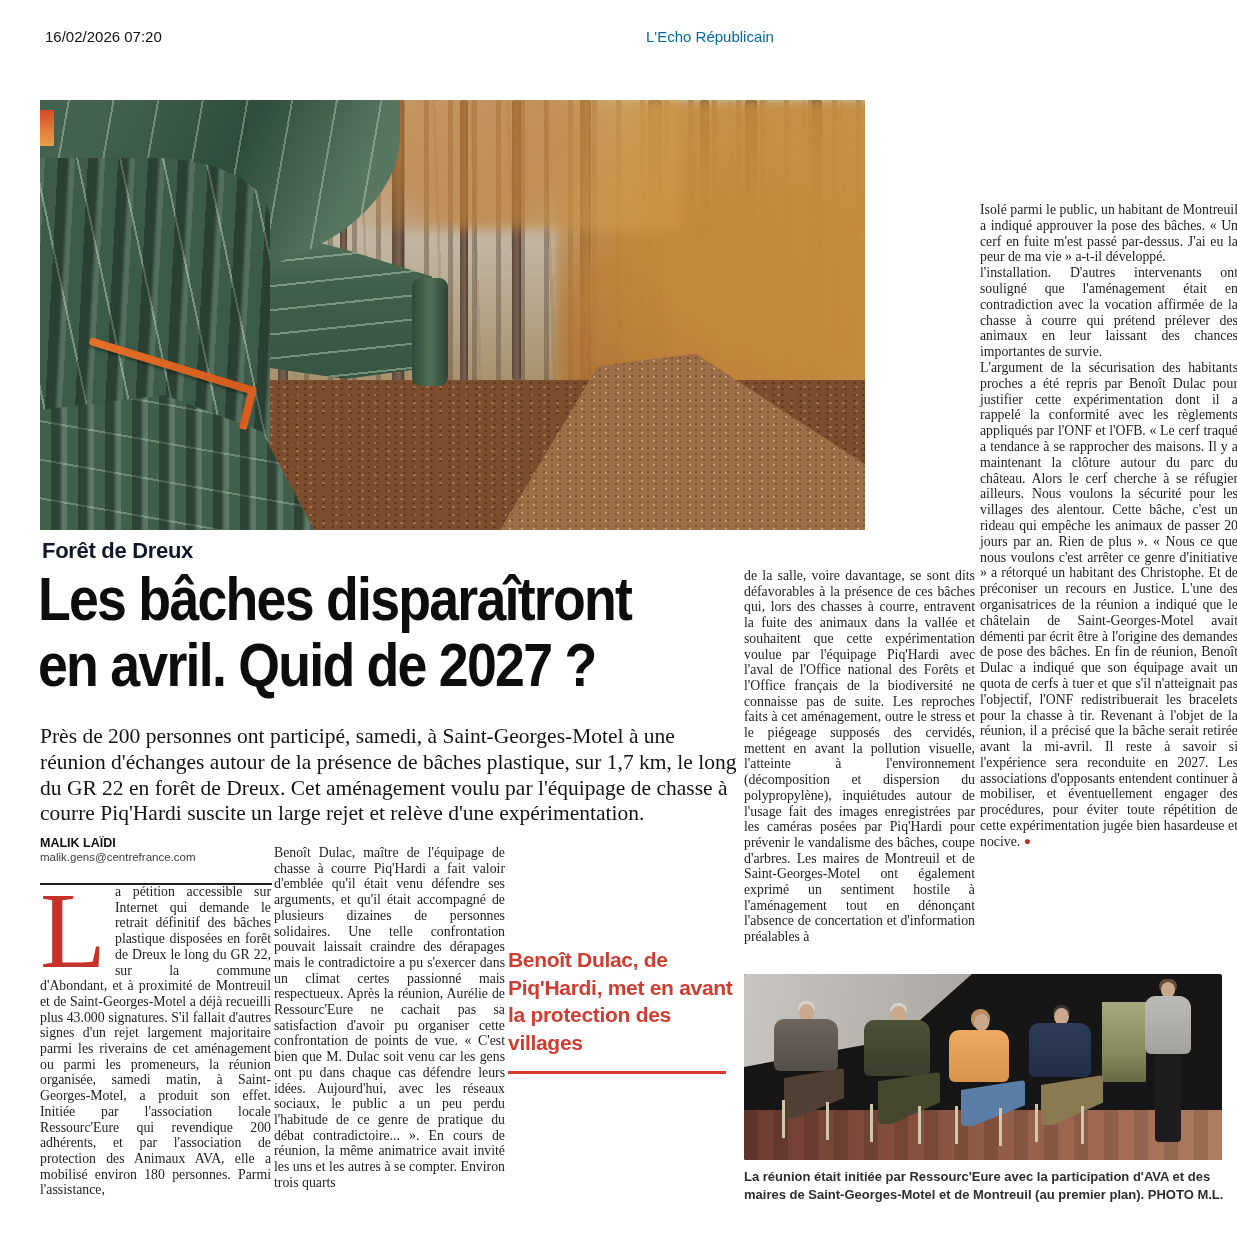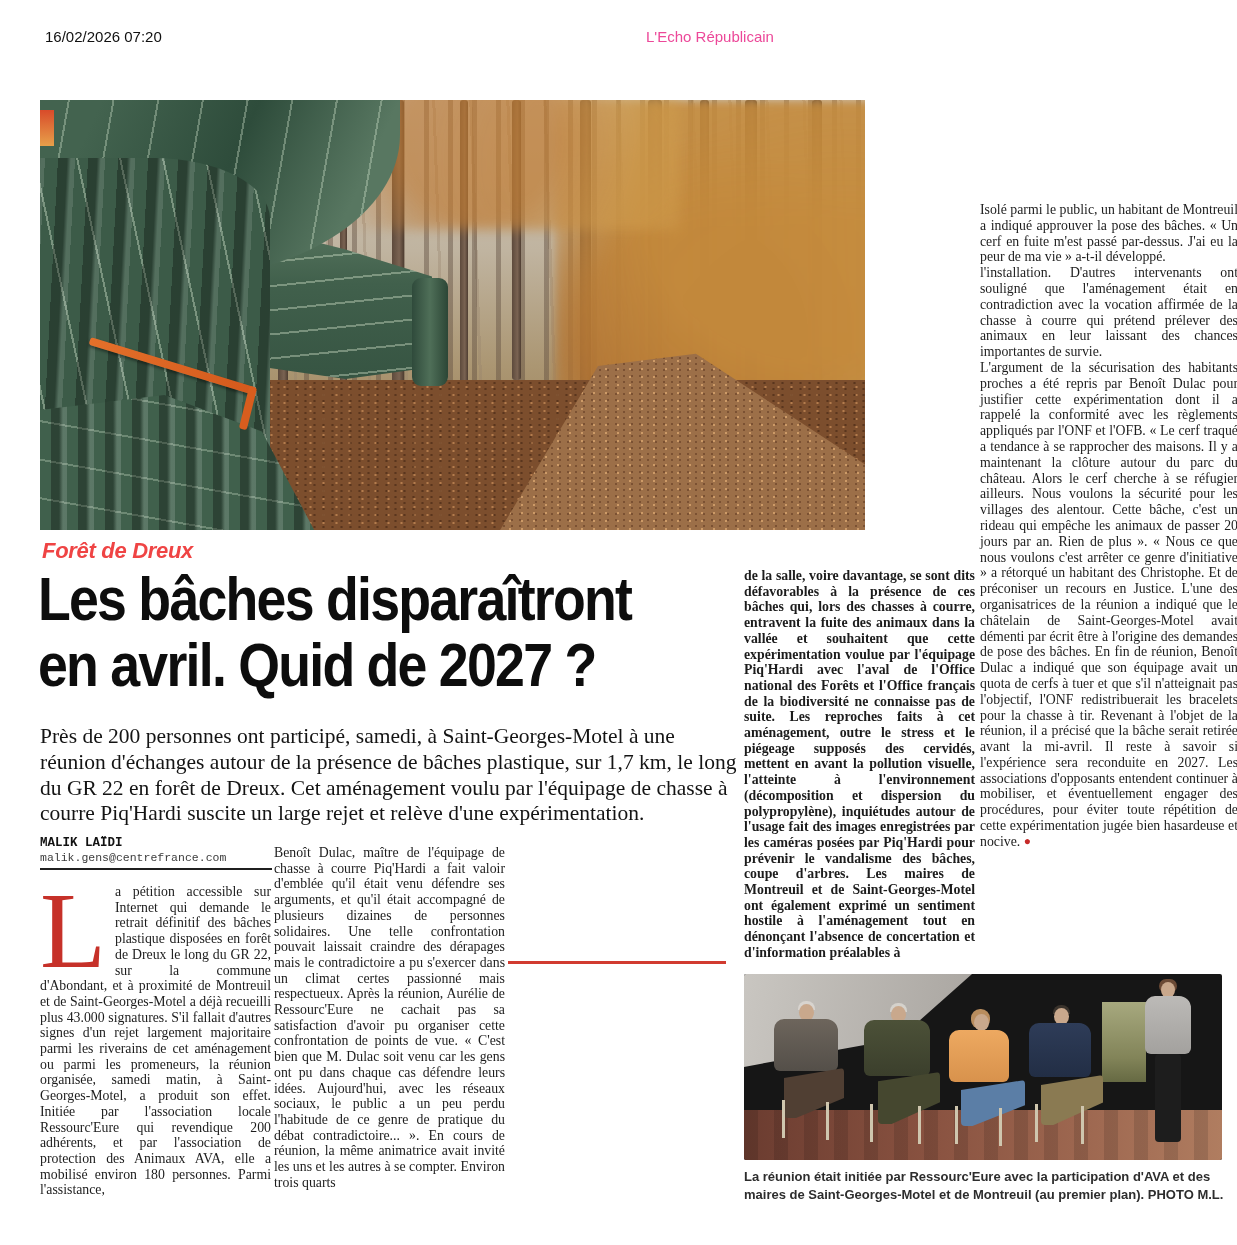--- a/index.html
+++ b/index.html
@@ -1,21 +1,21 @@
 <!DOCTYPE html>
 <html><head>
 <meta charset="utf-8">
 <style>
   html,body{margin:0;padding:0;background:#fff;}
   .page{position:relative;width:1237px;height:1245px;background:#ffffff;overflow:hidden;
         font-family:"Liberation Serif",serif;color:#1e1e1e;}
 
   
   .hdr-time{position:absolute;left:45px;top:28px;font-family:"Liberation Sans",sans-serif;font-size:15px;color:#101010;}
-  .hdr-title{position:absolute;left:646px;top:28px;font-family:"Liberation Sans",sans-serif;font-size:15px;color:#ec4899;}
+  .hdr-title{position:absolute;left:646px;top:28px;font-family:"Liberation Sans",sans-serif;font-size:15px;color:#0369a1;}
 
   
   .main-photo{position:absolute;left:40px;top:100px;width:825px;height:430px;overflow:hidden;background:#b9ac95;}
   .ph-sky{position:absolute;inset:0;background:linear-gradient(180deg,#cdc7be 0%,#c0b4a0 35%,#ab9672 62%,#8f6f45 100%);}
   .ph-trunks{position:absolute;inset:0;background:
     repeating-linear-gradient(90deg, rgba(96,78,64,.45) 0 5px, rgba(0,0,0,0) 5px 24px),
     repeating-linear-gradient(88deg, rgba(150,130,108,.35) 0 3px, rgba(0,0,0,0) 3px 37px);}
   .trunk{position:absolute;top:0;background:linear-gradient(90deg,#5d4a3c,#7a6352 60%,#4e3d31);border-radius:3px;}
   .t1{left:238px;width:10px;height:340px}.t2{left:300px;width:7px;height:300px}
   .t3{left:352px;width:12px;height:330px}.t4{left:420px;width:8px;height:300px}
@@ -76,40 +76,40 @@
     font-weight:bold;font-size:12.5px;line-height:16px;color:#2d2d2d;}
 
   
   .rail{position:absolute;left:980px;top:202px;width:258px;font-size:13.8px;line-height:15.8px;
     text-align:justify;color:#1c1c1c;}
   .rail p{margin:0;}
   .enddot{color:#c62a28;font-size:12px;vertical-align:1px;}
 
   
   .kicker{position:absolute;left:42px;top:538px;font-family:"Liberation Sans",sans-serif;
-    font-weight:bold;font-size:22px;letter-spacing:-0.3px;color:#ef4444;font-style:italic;}
+    font-weight:bold;font-size:22px;letter-spacing:-0.3px;color:#0f172a;}
   .headline{position:absolute;left:38px;top:566px;margin:0;font-family:"Liberation Sans",sans-serif;
     font-weight:bold;color:#0d0d0d;font-size:61px;line-height:66px;letter-spacing:-2px;
     transform:scaleX(0.88);transform-origin:left top;white-space:nowrap;}
 
   
   .lede{position:absolute;left:40px;top:724px;width:698px;font-size:21.5px;line-height:25.8px;color:#141414;}
 
   
-  .byline{position:absolute;left:40px;top:836px;width:232px;font-family:Liberation Mono, monospace;
-    border-bottom:2px solid #1f1f1f;padding-bottom:4px;}
+  .byline{position:absolute;left:40px;top:836px;width:232px;font-family:Liberation Sans, sans-serif;
+    border-bottom:2px solid #1f1f1f;padding-bottom:20px;}
   .author{font-weight:bold;font-size:12.5px;color:#111;}
   .email{font-size:11.5px;color:#3c3c3c;margin-top:1px;}
 
   
   .col{position:absolute;width:231px;font-size:13.8px;line-height:15.7px;text-align:justify;color:#1c1c1c;}
   .col p{margin:0;}
   .col1{left:40px;top:884px;}
   .col2{left:274px;top:845px;}
-  .col4{left:744px;top:568px;font-weight:bold;}
+  .col4{left:744px;top:568px;}
   .dropcap{float:left;font-size:108px;line-height:86px;color:#c63129;margin:4px 9px 0 0;}
 
   
   .pullquote{position:absolute;left:508px;top:946px;width:228px;}
   .pq-text{font-family:"Liberation Sans",sans-serif;font-weight:bold;font-size:21px;line-height:27.5px;
     letter-spacing:-0.3px;color:#d13b30;}
   .pq-rule{margin-top:15px;width:218px;height:3px;background:#d13b30;}
 
   
   .bottom-photo{position:absolute;left:744px;top:974px;width:478px;height:186px;background:#161616;
@@ -186,20 +186,21 @@
     <div class="email">malik.gens@centrefrance.com</div>
   </div>
 
   <div class="col col1">
     <p><span class="dropcap">L</span><span>a pétition accessible sur Internet qui demande le retrait définitif des bâches plastique disposées en forêt de Dreux le long du GR 22, sur la commune d'Abondant, et à proximité de Montreuil et de Saint-Georges-Motel a déjà recueilli plus 43.000 signatures. S'il fallait d'autres signes d'un rejet largement majoritaire parmi les riverains de cet aménagement ou parmi les promeneurs, la réunion organisée, samedi matin, à Saint-Georges-Motel, a produit son effet. Initiée par l'association locale Ressourc'Eure qui revendique 200 adhérents, et par l'association de protection des Animaux AVA, elle a mobilisé environ 180 personnes. Parmi l'assistance,</span></p>
   </div>
   <div class="col col2">
     <p>Benoît Dulac, maître de l'équipage de chasse à courre Piq'Hardi a fait valoir d'emblée qu'il était venu défendre ses arguments, et qu'il était accompagné de plusieurs dizaines de personnes solidaires. Une telle confrontation pouvait laissait craindre des dérapages mais le contradictoire a pu s'exercer dans un climat certes passionné mais respectueux. Après la réunion, Aurélie de Ressourc'Eure ne cachait pas sa satisfaction d'avoir pu organiser cette confrontation de points de vue. « C'est bien que M. Dulac soit venu car les gens ont pu dans chaque cas défendre leurs idées. Aujourd'hui, avec les réseaux sociaux, le public a un peu perdu l'habitude de ce genre de pratique du débat contradictoire... ». En cours de réunion, la même animatrice avait invité les uns et les autres à se compter. Environ trois quarts</p>
   </div>
   <div class="pullquote">
+    <div class="pq-text">Benoît Dulac, de Piq'Hardi, met en avant la protection des villages</div>
     <div class="pq-rule"></div>
   </div>
   <div class="col col4">
     <p>de la salle, voire davantage, se sont dits défavorables à la présence de ces bâches qui, lors des chasses à courre, entravent la fuite des animaux dans la vallée et souhaitent que cette expérimentation voulue par l'équipage Piq'Hardi avec l'aval de l'Office national des Forêts et l'Office français de la biodiversité ne connaisse pas de suite. Les reproches faits à cet aménagement, outre le stress et le piégeage supposés des cervidés, mettent en avant la pollution visuelle, l'atteinte à l'environnement (décomposition et dispersion du polypropylène), inquiétudes autour de l'usage fait des images enregistrées par les caméras posées par Piq'Hardi pour prévenir le vandalisme des bâches, coupe d'arbres. Les maires de Montreuil et de Saint-Georges-Motel ont également exprimé un sentiment hostile à l'aménagement tout en dénonçant l'absence de concertation et d'information préalables à</p>
   </div>
 
   <div class="bottom-photo">
     <div class="bp-screen"></div>
     <div class="bp-door"></div>
     <div class="bp-floor"></div>

